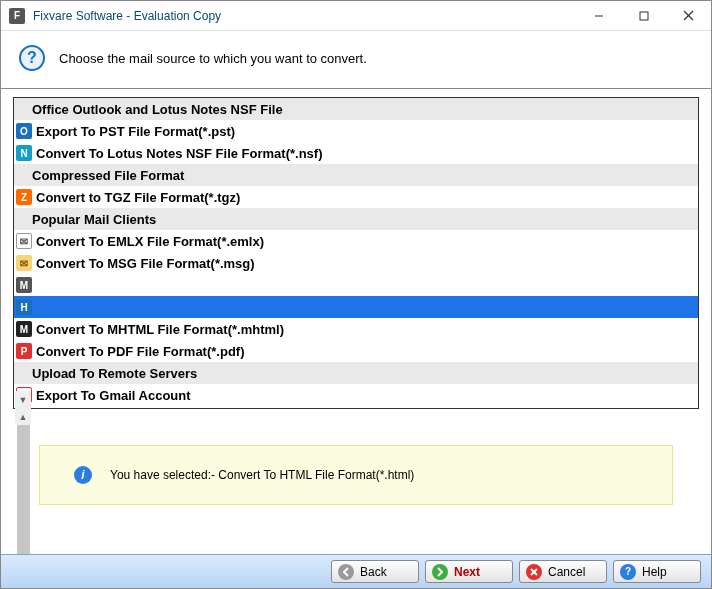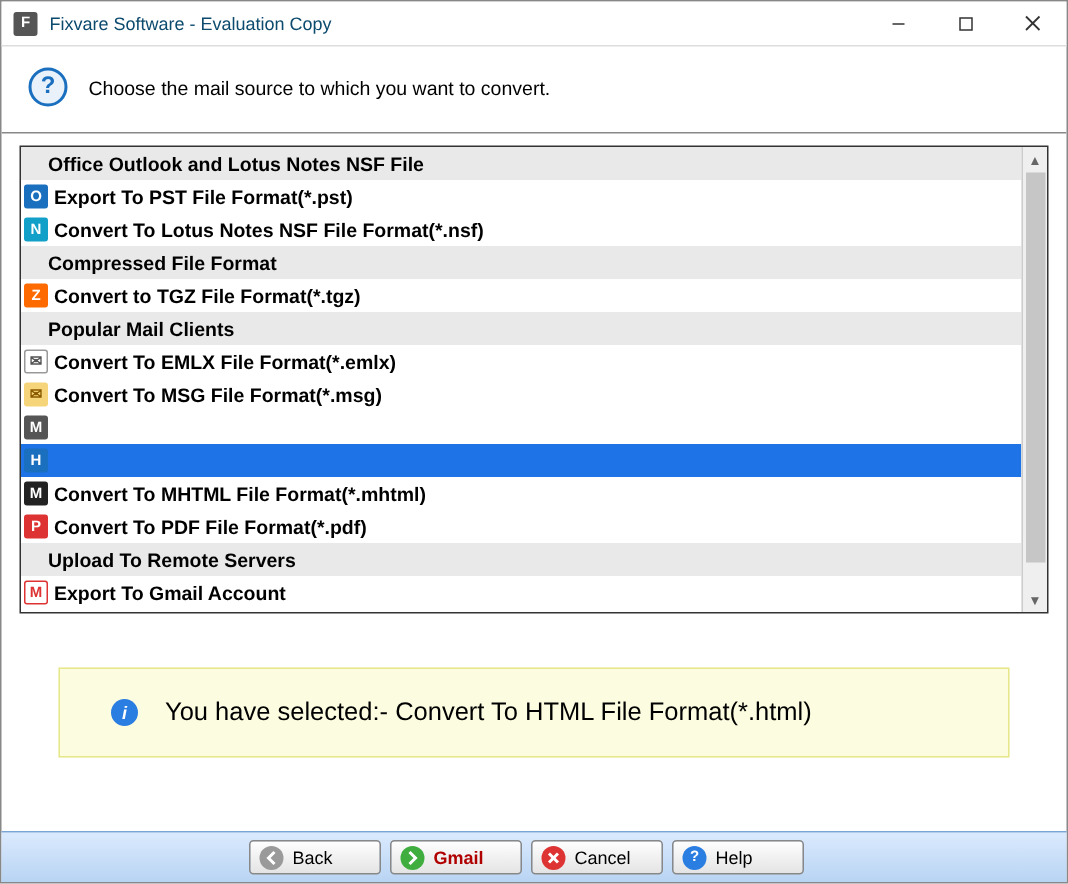--- a/index.html
+++ b/index.html
@@ -115,29 +115,29 @@
     display:flex; align-items:center;
     padding-left: 34px;
   }
   .info-panel .iicon {
     width: 18px; height: 18px; border-radius: 50%;
     background: #2a7de1; color:#fff; font-weight:bold;
     display:flex;align-items:center;justify-content:center;
     font-size:12px; font-style: italic;
     margin-right: 18px;
   }
-  .info-panel .msg { font-size: 17px; color:#000; }
+  .info-panel .msg { font-size: 12px; color:#000; }
   .bottom-bar {
     position: absolute;
     left: 1px; right: 1px;
     bottom: 1px;
     height: 34px;
     background: linear-gradient(#dbeafe, #b8d4f3);
     border-top: 1px solid #7aa6d6;
-    display:flex; align-items:center; justify-content:center;
+    display:flex; align-items:center; justify-content:flex-end;
     padding-right: 10px;
     gap: 6px;
   }
   .btn {
     height: 23px;
     border: 1px solid #888;
     border-radius: 3px;
     background: linear-gradient(#fefefe,#e4e4e4);
     display:inline-flex;align-items:center;
     padding: 0 12px 0 6px;
@@ -182,21 +182,21 @@
       </svg>
   </span>
 </div>
 
 <div class="header">
   <div class="qicon">?</div>
   <div class="instruction">Choose the mail source to which you want to convert.</div>
 </div>
 <div class="rule"></div>
 
-<div class="list-wrap" style="margin-top:8px;">
+<div class="list-wrap" style="margin-top:8px;flex-direction:column;">
   <div class="list" id="format-list">
       <div class="row header-row">Office Outlook and Lotus Notes NSF File</div>
       <div class="row">
         <span class="ricon" style="background: rgb(26, 111, 191); color: rgb(255, 255, 255);">O</span>
         <span>Export To PST File Format(*.pst)</span>
       </div>
       <div class="row">
         <span class="ricon" style="background: rgb(18, 160, 201); color: rgb(255, 255, 255);">N</span>
         <span>Convert To Lotus Notes NSF File Format(*.nsf)</span>
       </div>
@@ -254,21 +254,21 @@
         </svg>
     </span>
     <span>Back</span>
   </div>
   <div class="btn primary">
     <span class="bicon ico-next">
       <svg width="10" height="10">
           <path d="M3 1 L7 5 L3 9" fill="none" stroke="#fff" stroke-width="2"></path>
         </svg>
     </span>
-    <span>Gmail</span>
+    <span>Next</span>
   </div>
   <div class="btn">
     <span class="bicon ico-cancel">
       <svg width="10" height="10">
           <line x1="2" y1="2" x2="8" y2="8" stroke="#fff" stroke-width="2"></line>
           <line x1="8" y1="2" x2="2" y2="8" stroke="#fff" stroke-width="2"></line>
         </svg>
     </span>
     <span>Cancel</span>
   </div>

